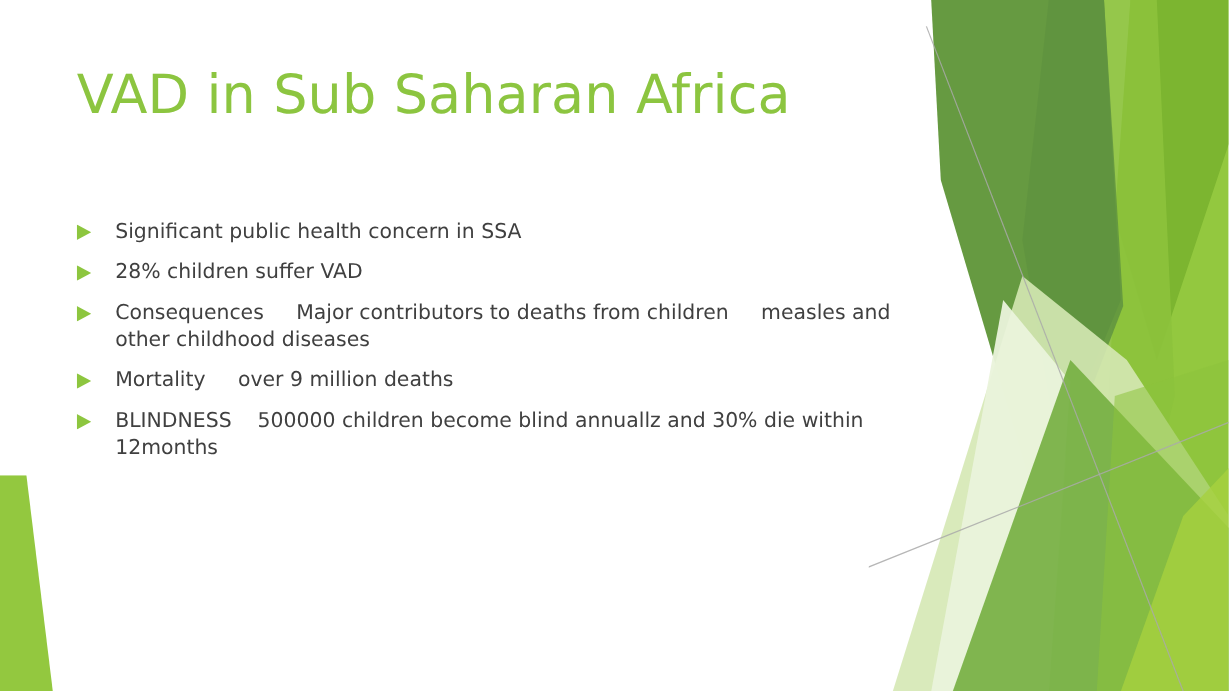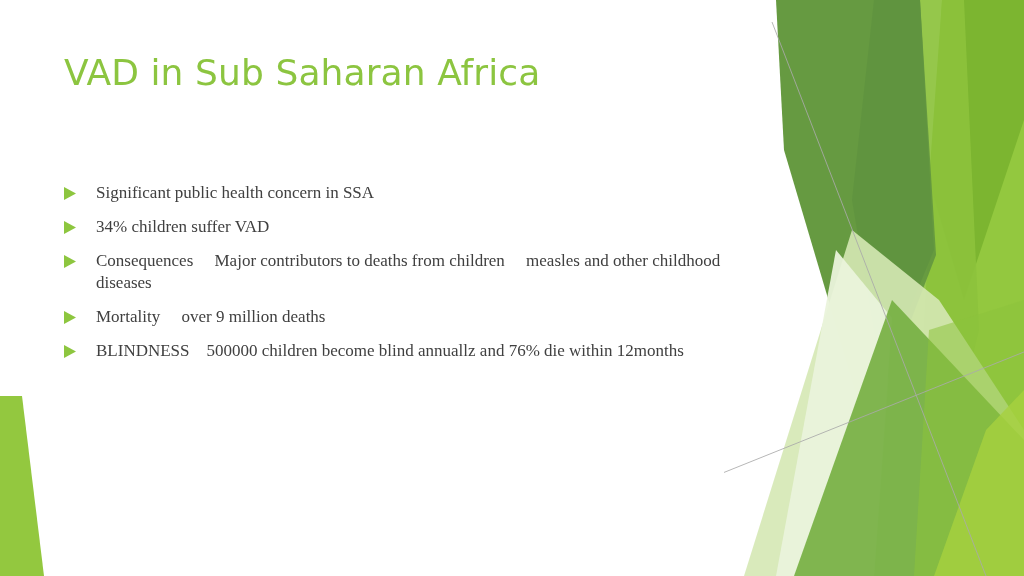--- a/index.html
+++ b/index.html
@@ -32,39 +32,38 @@
     width: 120px;
     height: 180px;
     pointer-events: none;
   }
 
   
   #title {
     position: absolute;
     left: 64px;
     top: 52px;
-    font-size: 36px;
+    font-size: 45px;
     font-weight: 400;
     letter-spacing: 0.1px;
     color: #8CC540;
     white-space: nowrap;
   }
 
   
   #bullets {
     position: absolute;
     left: 64px;
     top: 182px;
     width: 700px;
   }
   .bullet-row {
     display: flex;
     align-items: flex-start;
     margin-bottom: 12px;
-    font-family: Liberation Serif, serif;
   }
   .bullet-marker {
     flex: 0 0 auto;
     width: 12px;
     height: 13px;
     margin-top: 5px;
     margin-right: 20px;
   }
   .bullet-marker svg { display: block; }
   .bullet-text {
@@ -123,21 +122,21 @@
       </span>
       <span class="bullet-text">Significant public health concern in SSA</span>
     </div>
 
     <div class="bullet-row">
       <span class="bullet-marker">
         <svg width="12" height="13" viewBox="0 0 12 13" xmlns="http://www.w3.org/2000/svg">
           <polygon points="0,0 12,6.5 0,13" fill="#8DC63F"></polygon>
         </svg>
       </span>
-      <span class="bullet-text">34% children suffer VAD</span>
+      <span class="bullet-text">28% children suffer VAD</span>
     </div>
 
     <div class="bullet-row">
       <span class="bullet-marker">
         <svg width="12" height="13" viewBox="0 0 12 13" xmlns="http://www.w3.org/2000/svg">
           <polygon points="0,0 12,6.5 0,13" fill="#8DC63F"></polygon>
         </svg>
       </span>
       <span class="bullet-text">Consequences     Major contributors to deaths from children     measles and other childhood diseases</span>
     </div>
@@ -150,18 +149,18 @@
       </span>
       <span class="bullet-text">Mortality     over 9 million deaths</span>
     </div>
 
     <div class="bullet-row">
       <span class="bullet-marker">
         <svg width="12" height="13" viewBox="0 0 12 13" xmlns="http://www.w3.org/2000/svg">
           <polygon points="0,0 12,6.5 0,13" fill="#8DC63F"></polygon>
         </svg>
       </span>
-      <span class="bullet-text">BLINDNESS    500000 children become blind annuallz and 76% die within 12months</span>
+      <span class="bullet-text">BLINDNESS    500000 children become blind annuallz and 30% die within 12months</span>
     </div>
 
   </div>
 
 </div>
 
 </body></html>

